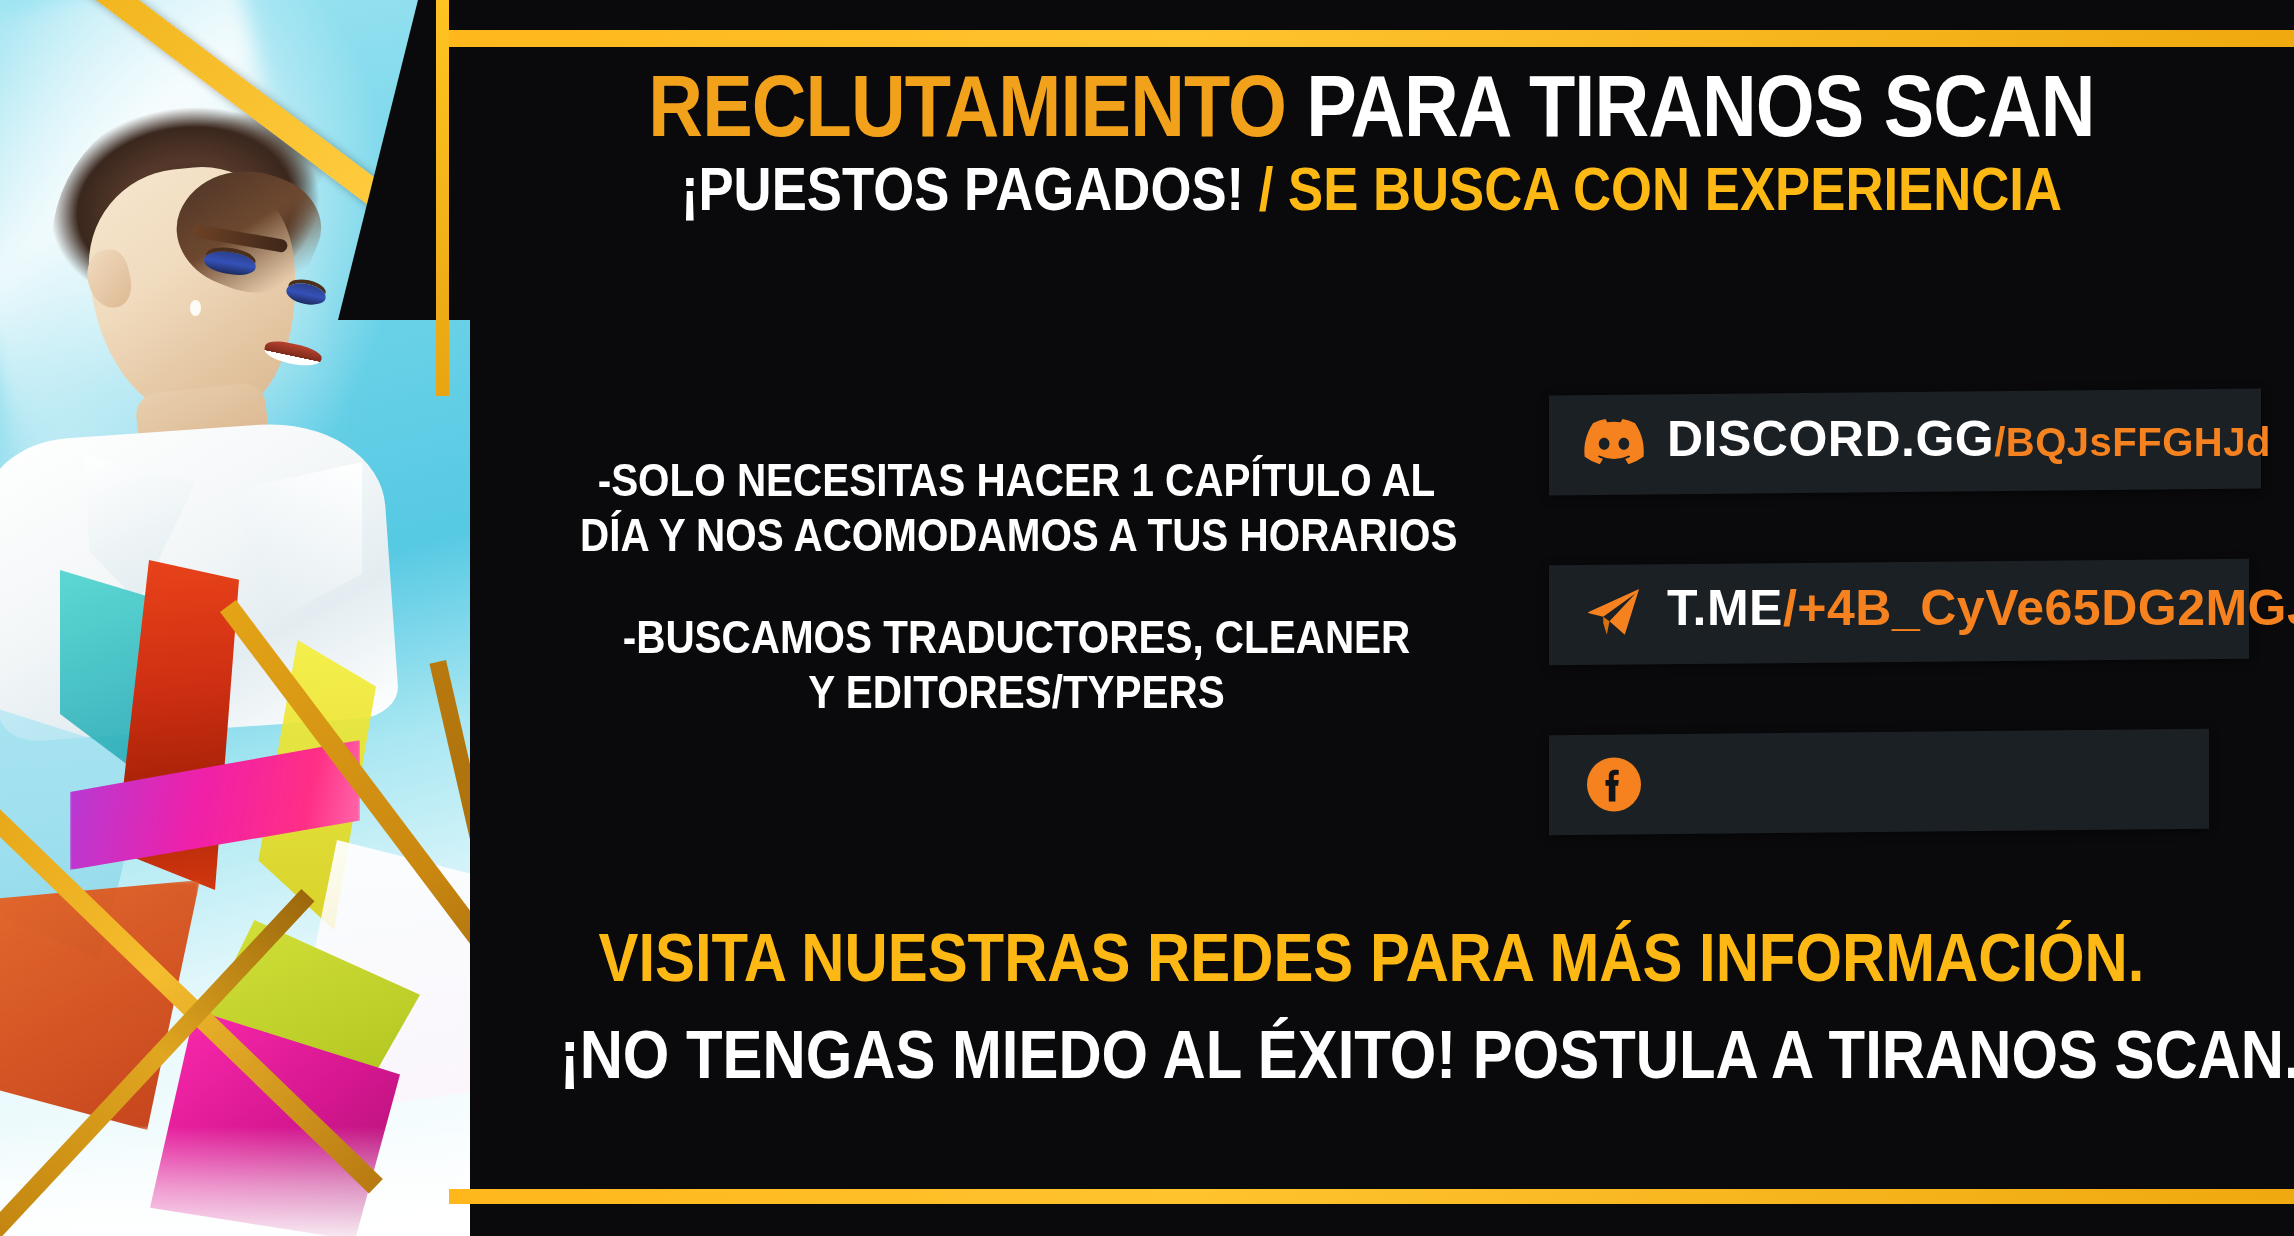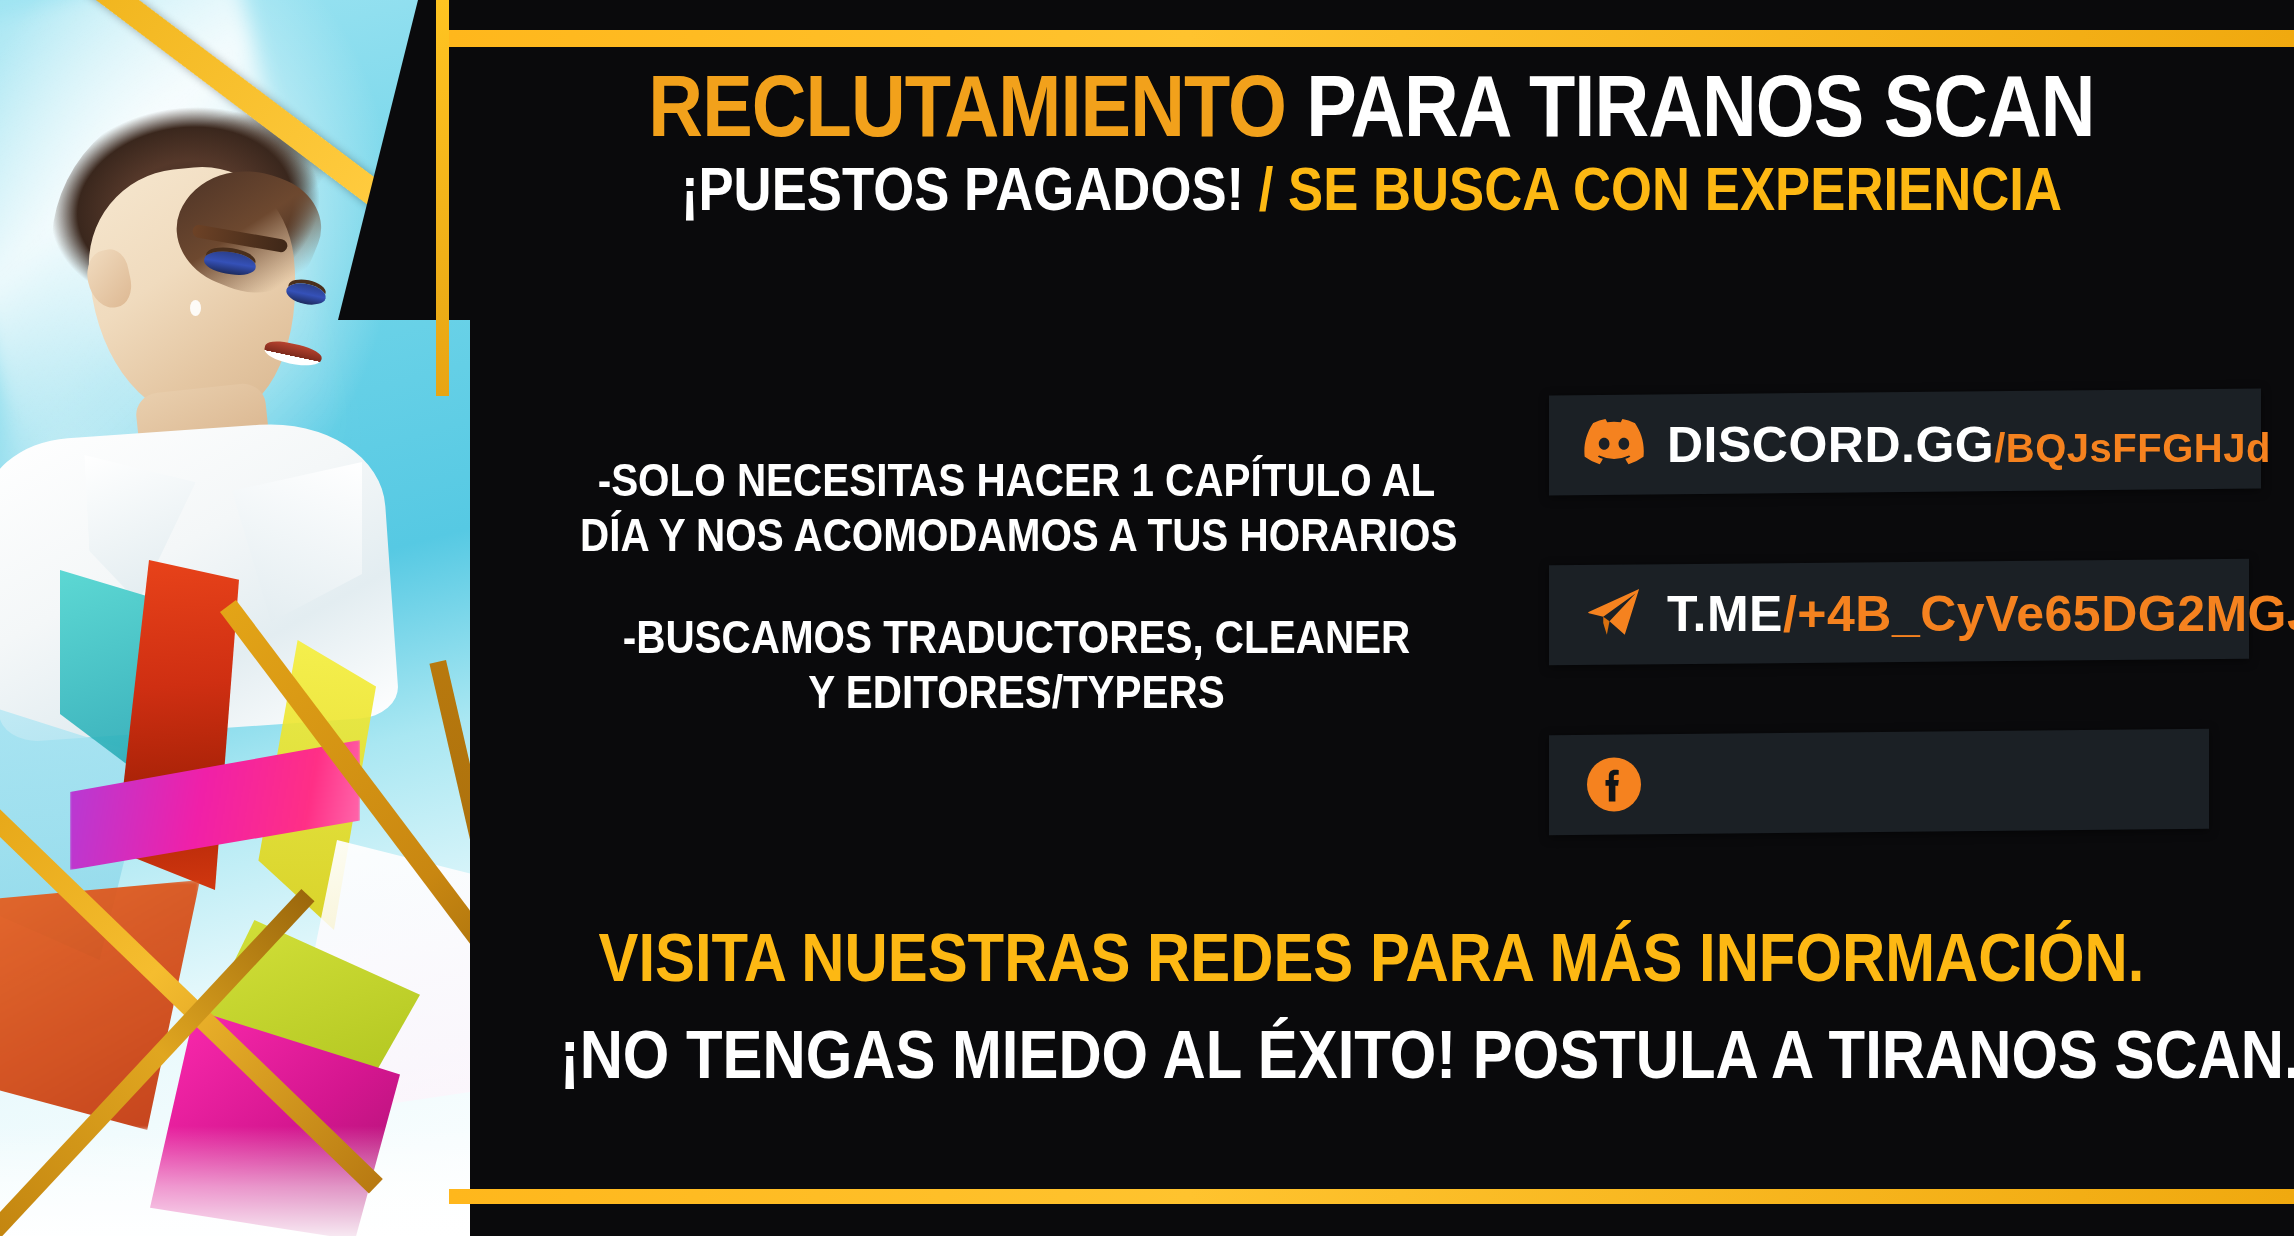--- a/index.html
+++ b/index.html
@@ -279,21 +279,21 @@
     height:100px;
     background:#1b2025;
     margin-bottom:70px;
     display:flex; align-items:center;
     padding-left:34px;
     box-shadow:0 2px 10px rgba(0,0,0,.5);
   }
   .contact-box.b1 { width:712px; transform:skewY(-0.55deg); }
   .contact-box.b2 { width:700px; transform:skewY(-0.55deg); }
   .contact-box.b3 { width:660px; transform:skewY(-0.55deg); margin-bottom:0; }
-  .contact-inner { display:flex; align-items:flex-end; transform:skewY(0.55deg); }
+  .contact-inner { display:flex; align-items:flex-start; transform:skewY(0.55deg); }
 
   .ico { flex:0 0 auto; width:62px; height:56px; margin-right:22px;
          display:flex; align-items:center; justify-content:center; }
   .ico svg { display:block; }
 
   .contact-text {
     font-family:"Liberation Sans Narrow","Liberation Sans", sans-serif;
     font-weight:bold;
     font-size:50px;
     line-height:1;

